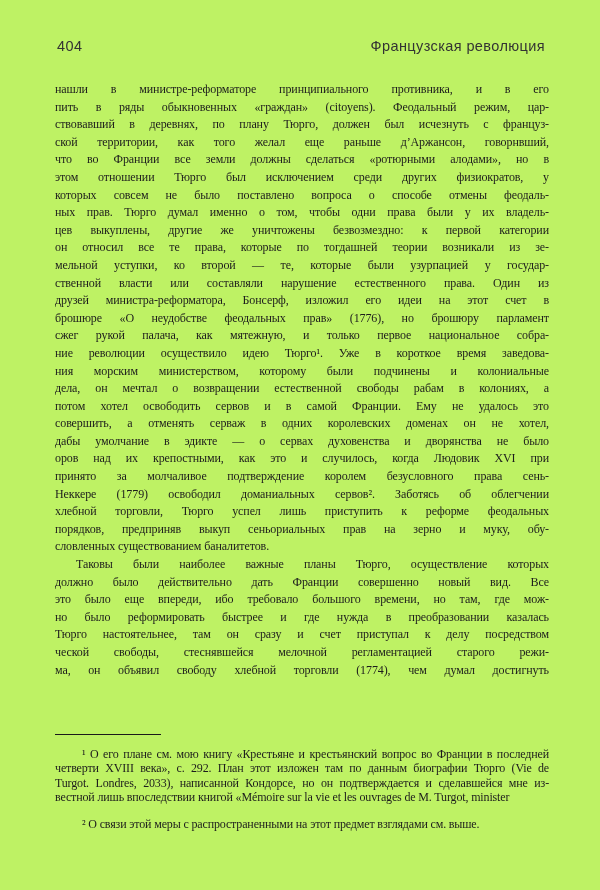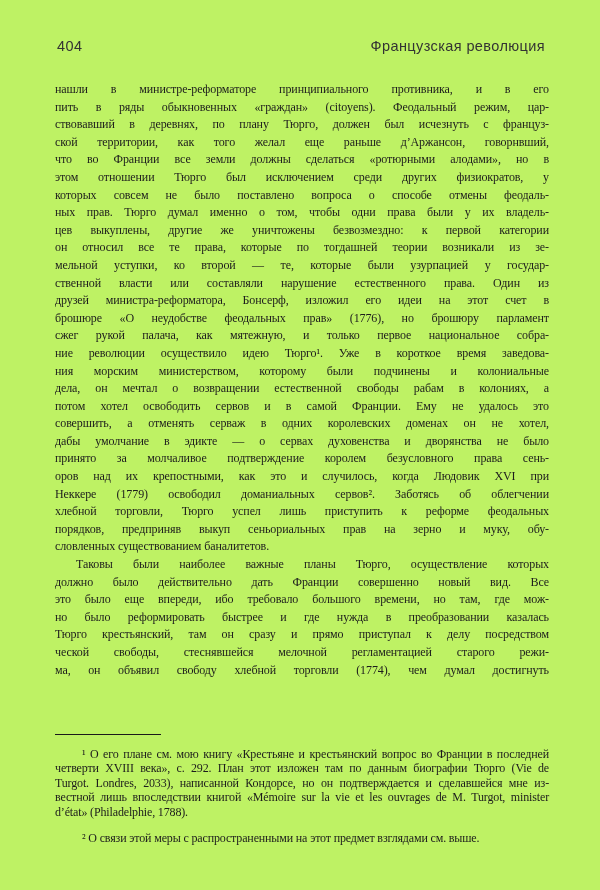--- a/index.html
+++ b/index.html
@@ -86,45 +86,44 @@
         <div class="tline">ственной власти или составляли нарушение естественного права. Один из</div>
         <div class="tline">друзей министра-реформатора, Бонсерф, изложил его идеи на этот счет в</div>
         <div class="tline">брошюре «О неудобстве феодальных прав» (1776), но брошюру парламент</div>
         <div class="tline">сжег рукой палача, как мятежную, и только первое национальное собра-</div>
         <div class="tline">ние революции осуществило идею Тюрго¹. Уже в короткое время заведова-</div>
         <div class="tline">ния морским министерством, которому были подчинены и колониальные</div>
         <div class="tline">дела, он мечтал о возвращении естественной свободы рабам в колониях, а</div>
         <div class="tline">потом хотел освободить сервов и в самой Франции. Ему не удалось это</div>
         <div class="tline">совершить, а отменять серваж в одних королевских доменах он не хотел,</div>
         <div class="tline">дабы умолчание в эдикте — о сервах духовенства и дворянства не было</div>
+        <div class="tline">оров над их крепостными, как это и случилось, когда Людовик XVI при</div>
         <div class="tline">принято за молчаливое подтверждение королем безусловного права сень-</div>
-        <div class="tline">оров над их крепостными, как это и случилось, когда Людовик XVI при</div>
         <div class="tline">Неккере (1779) освободил доманиальных сервов². Заботясь об облегчении</div>
         <div class="tline">хлебной торговли, Тюрго успел лишь приступить к реформе феодальных</div>
         <div class="tline">порядков, предприняв выкуп сеньориальных прав на зерно и муку, обу-</div>
         <div class="tline">словленных существованием баналитетов.</div>
       </div>
     <div class="para" data-indent="">
         <div class="tline">Таковы были наиболее важные планы Тюрго, осуществление которых</div>
         <div class="tline">должно было действительно дать Франции совершенно новый вид. Все</div>
         <div class="tline">это было еще впереди, ибо требовало большого времени, но там, где мож-</div>
         <div class="tline">но было реформировать быстрее и где нужда в преобразовании казалась</div>
-        <div class="tline">Тюрго крестьянский, там он сразу и прямо приступал к делу посредством</div>
+        <div class="tline">Тюрго настоятельнее, там он сразу и счет приступал к делу посредством</div>
         <div class="tline">ческой свободы, стеснявшейся мелочной регламентацией старого режи-</div>
         <div class="tline">ма, он объявил свободу хлебной торговли (1774), чем думал достигнуть</div>
       </div>
   </div>
 
   <div class="footnotes">
     <div class="footnote-separator"></div>
     <div class="para footnote" data-nojlast="" data-indent="">
         <div class="tline">¹  О его плане см. мою книгу «Крестьяне и крестьянский вопрос во Франции в последней</div>
         <div class="tline">четверти XVIII века», с. 292. План этот изложен там по данным биографии Тюрго (Vie de</div>
         <div class="tline">Turgot. Londres, 2033), написанной Кондорсе, но он подтверждается и сделавшейся мне из-</div>
         <div class="tline">вестной лишь впоследствии книгой «Mémoire sur la vie et les ouvrages de M. Turgot, minister</div>
-        <div class="tline">d’état» (Philadelphie, 1788).</div>
       </div>
     <div class="para footnote" data-nojlast="" data-indent="">
         <div class="tline">²  О связи этой меры с распространенными на этот предмет взглядами см. выше.</div>
       </div>
   </div>
 
 </div>
 
 </body></html>

